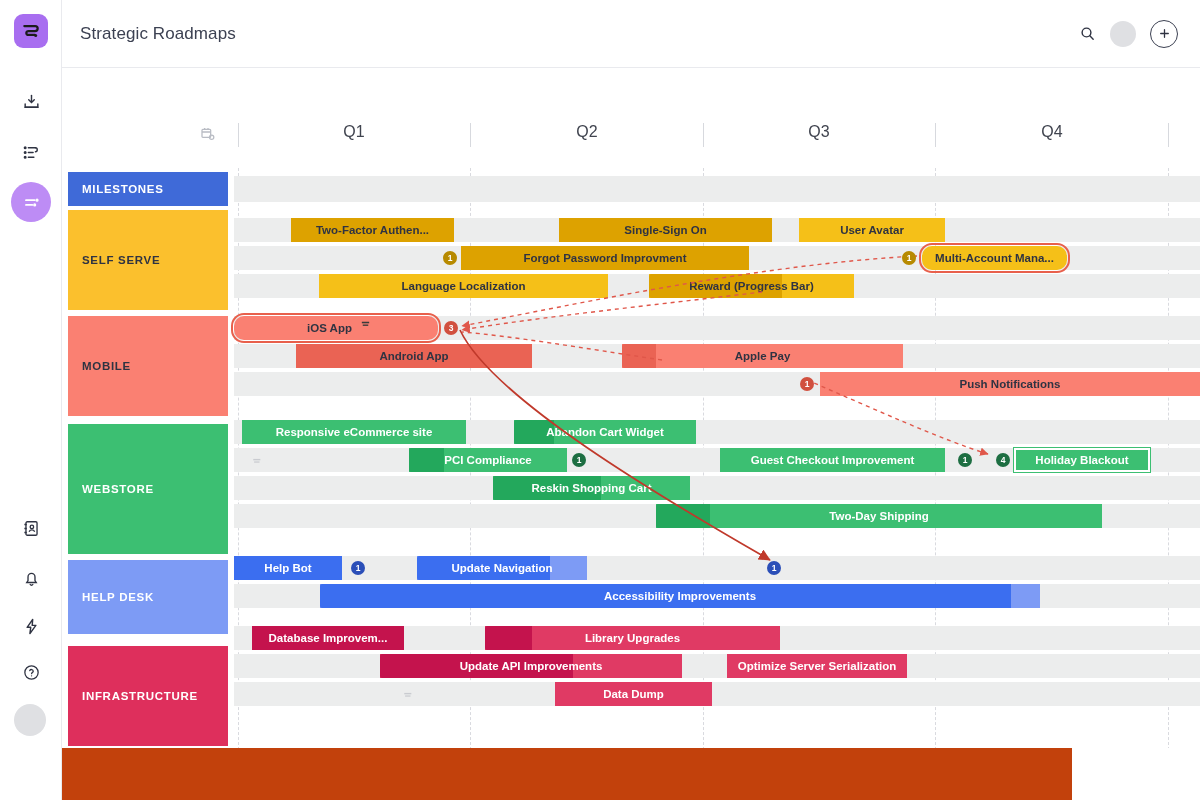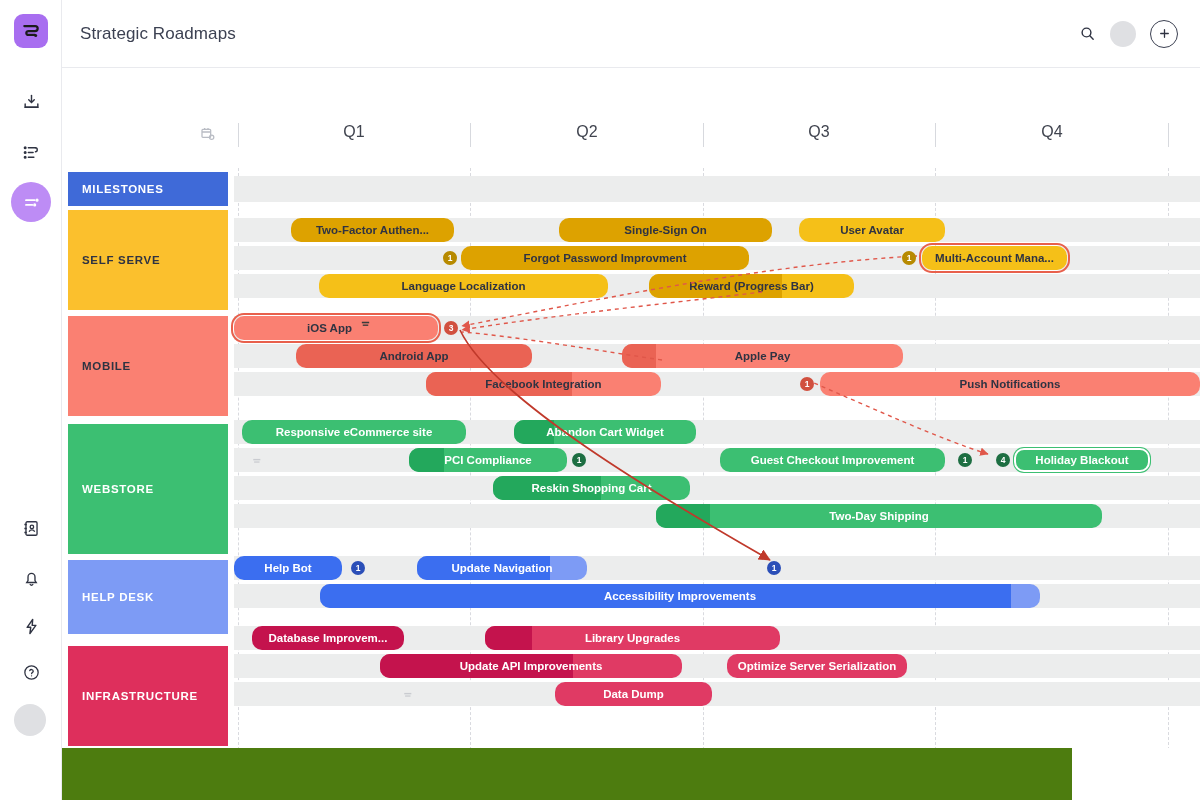--- a/index.html
+++ b/index.html
@@ -2,21 +2,21 @@
 <html><head>
 <meta charset="utf-8">
 <style>
   * { box-sizing: border-box; margin: 0; padding: 0; }
   html, body {
     width: 1200px; height: 800px;
     background: #ffffff;
     font-family: "Liberation Sans", sans-serif;
     overflow: hidden;
   }
-  #app { position: relative; width: 1072px; height: 800px; background:#4d7c0f; }
+  #app { position: relative; width: 1072px; height: 800px; background:#c2410c; }
 
   
   #rail {
     position: absolute; left: 0; top: 0; width: 62px; height: 800px;
     background: #ffffff; border-right: 1px solid #e9eaee;
     display: flex; flex-direction: column; align-items: center;
   }
   .logo {
     width: 34px; height: 34px; margin-top: 14px; border-radius: 9px;
     background: #a86ef0; display: flex; align-items: center; justify-content: center;
@@ -76,21 +76,21 @@
     display: flex; align-items: center; padding-left: 14px;
     color: #fff; font-weight: bold; font-size: 11.5px; letter-spacing: .7px;
   }
 
   .row-bg {
     position: absolute; left: 172px; width: 966px; height: 24px;
     background: #eceded;
   }
 
   .bar {
-    position: absolute; height: 24px; border-radius: 10px;
+    position: absolute; height: 24px; border-radius: 0;
     display: flex; align-items: center; justify-content: center;
     font-size: 11.5px; font-weight: bold; color: #fff;
     white-space: nowrap; overflow: hidden;
   }
   .bar.dark-txt { color: #2f3342; }
   .bar .prog {
     position: absolute; left: 0; top: 0; bottom: 0;
     border-radius: 2px 0 0 2px;
   }
   .bar .cap { position: relative; z-index: 2; padding: 0 6px; }
@@ -315,24 +315,20 @@
     <div class="badge" style="left:382px;top:253px;background:#d1503f">3</div>
 
     <div class="bar dark-txt" style="left:234px;top:276px;width:236px;background:#ea6354">
       <span class="cap">Android App</span>
       </div>
     <div class="bar dark-txt" style="left:560px;top:276px;width:281px;background:#fa8072">
       <span class="prog" style="width:12%;background:#ea6354"></span>
       <span class="cap">Apple Pay</span>
       </div>
 
-    <div class="bar dark-txt" style="left:364px;top:304px;width:235px;background:#fa8072">
-      <span class="prog" style="width:62%;background:#ea6354"></span>
-      <span class="cap">Facebook Integration</span>
-      </div>
     <div class="bar dark-txt" style="left:758px;top:304px;width:380px;background:#fa8072">
       <span class="cap">Push Notifications</span>
       </div>
     <div class="badge" style="left:738px;top:309px;background:#d1503f">1</div>
 
     <div class="lane-label" style="top:356px;height:130px;background:#3cbf72">
       <span>WEBSTORE</span>
     </div>
     <div class="row-bg" style="top:352px"></div>
     <div class="row-bg" style="top:380px"></div>

